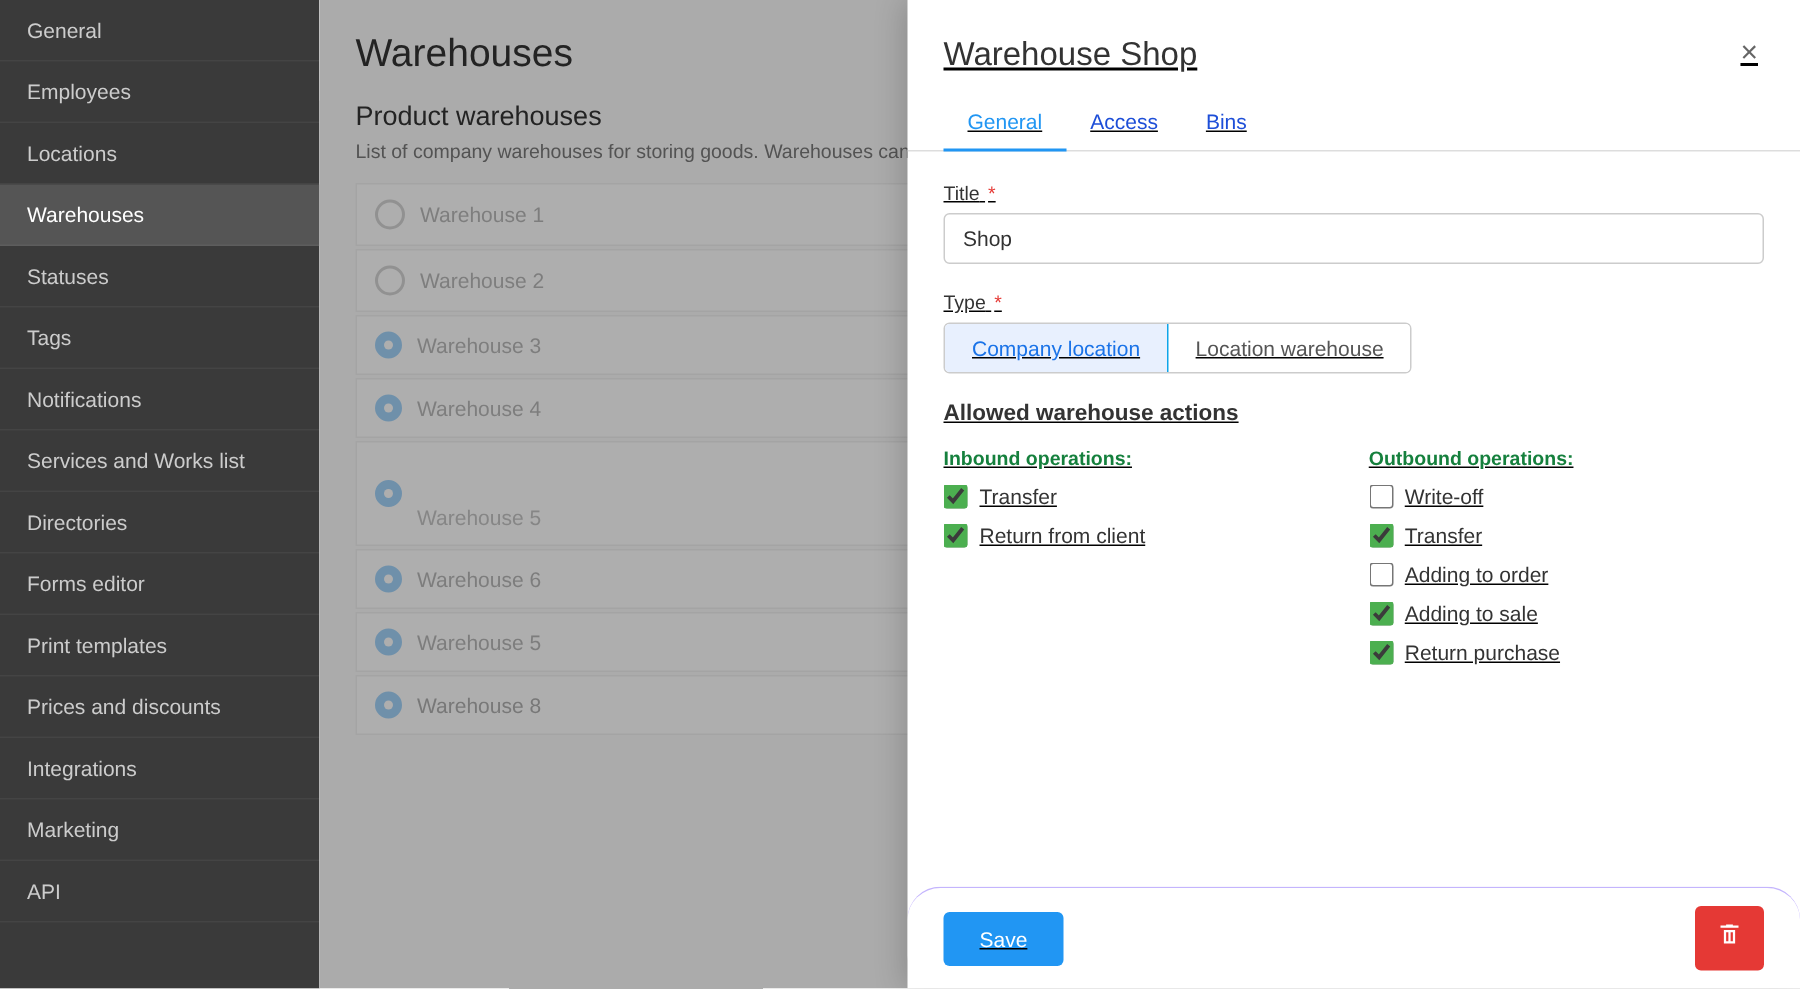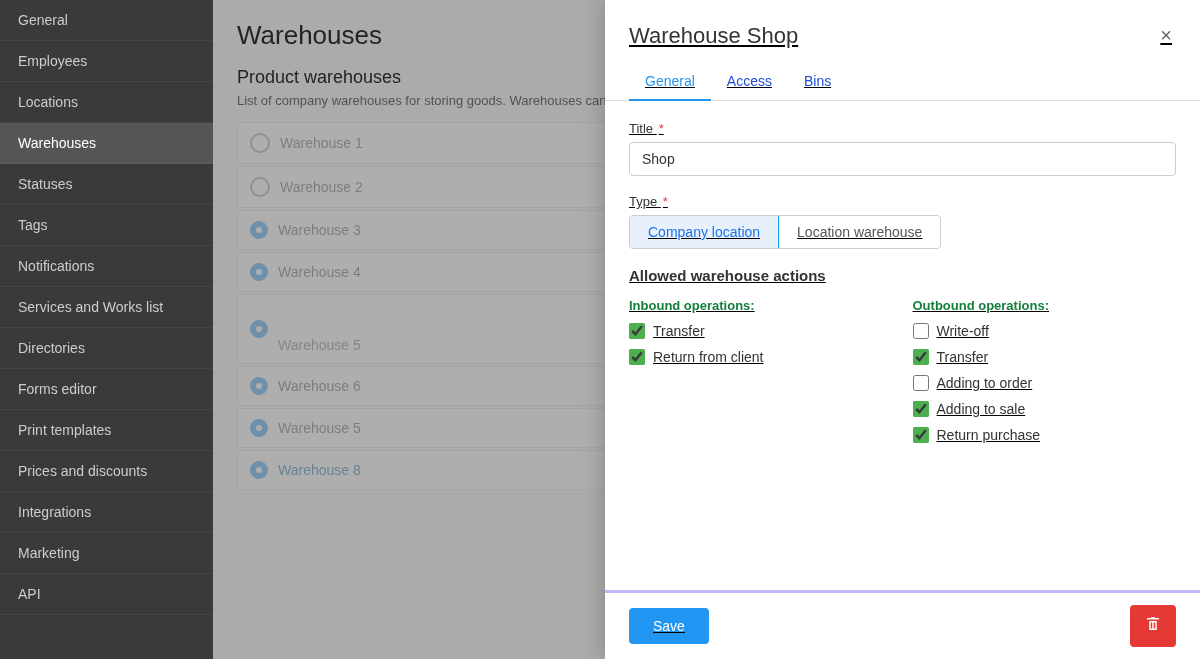--- a/index.html
+++ b/index.html
@@ -247,22 +247,23 @@
       color: #15803d;
       margin-bottom: 10px;
     }
 
     
     .modal-footer {
       display: flex;
       align-items: center;
       justify-content: space-between;
       padding: 12px 24px;
-      border-top: 3px solid #c4b5fd;
+      border-top: 1px solid #c4b5fd;
       background: #fff;
+      border-radius: 22px;
     }
     .save-btn {
       background: #2196f3;
       color: #fff;
       border: none;
       padding: 10px 24px;
       border-radius: 4px;
       cursor: pointer;
       font-size: 14px;
       font-weight: 500;
@@ -367,21 +368,21 @@
       <div class="table-row-item">
         <span class="radio-icon"></span>
         <span style="color:#555;">Warehouse 6</span>
       </div>
       <div class="table-row-item">
         <span class="radio-icon"></span>
         <span style="color:#555;">Warehouse 5</span>
       </div>
       <div class="table-row-item">
         <span class="radio-icon"></span>
-        <span style="color:#0369a1;text-align:right;">Warehouse 8</span>
+        <span style="color:#404040;text-align:right;">Warehouse 8</span>
       </div>
     </div>
   </div>
 
   <div class="overlay">
     <div class="modal">
       <div class="modal-header">
         <h2 class="modal-title">Warehouse Shop</h2>
         <button class="close-btn">×</button>
       </div>

